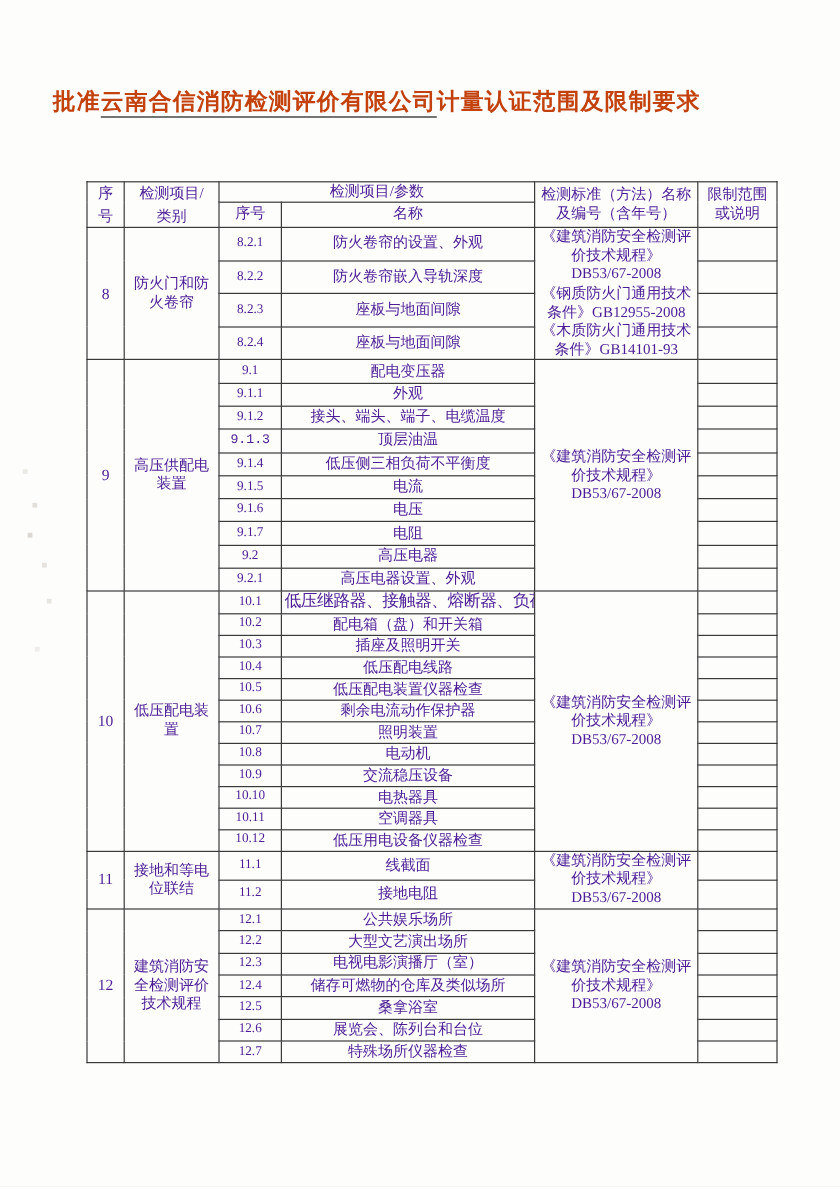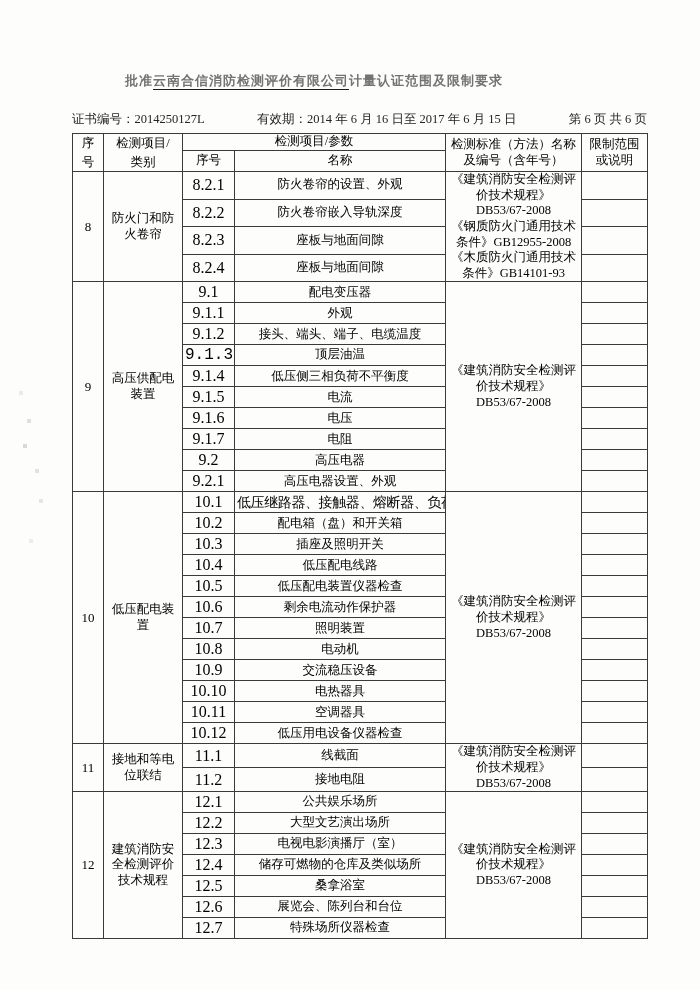--- a/index.html
+++ b/index.html
@@ -12,24 +12,24 @@
     color: #222;
     overflow: hidden;
   }
   
   .doc-title {
     position: absolute;
     top: 72px;
     left: 0;
     width: 628px;
     text-align: center;
-    font-size: 13px;
+    font-size: 19px;
     font-weight: 700;
     letter-spacing: 1px;
-    color: #737373;
+    color: #c2410c;
     white-space: nowrap;
   }
   .doc-title .u {
     border-bottom: 1.5px solid #1c1c1c;
     padding-bottom: 1px;
   }
   
   .meta-line {
     position: absolute;
     top: 111px;
@@ -38,45 +38,45 @@
     display: flex;
     justify-content: space-between;
     align-items: baseline;
     font-size: 12.5px;
     color: #242424;
     white-space: nowrap;
   }
   
   .doc-table {
     position: absolute;
-    top: 133px;
+    top: 151px;
     left: 72px;
     width: 575px;
     border-collapse: collapse;
     table-layout: fixed;
     font-size: 12.5px;
-    color: #000000;
+    color: #4c1d95;
   }
   .doc-table th, .doc-table td {
     border: 1px solid #3a3a3a;
     padding: 0 2px;
     vertical-align: middle;
     text-align: center;
     line-height: 1.25;
     overflow: hidden;
   }
   .doc-table { border: 1.5px solid #262626; }
   .doc-table th { font-weight: 400; }
   .hdr-seq .vstack { display: inline-block; width: 1.15em; line-height: 1.45; }
   .hdr-prod .wrapnarrow { display: inline-block; width: 4.7em; line-height: 1.45; }
   .hdr-std { padding: 0 4px; line-height: 1.55; }
   .hdr-limit { padding: 0 7px; line-height: 1.55; }
   .c-seq { font-size: 13px; }
   .c-cat { padding: 0 8px; line-height: 1.4; }
-  .c-no { font-size: 16px; }
+  .c-no { font-size: 11px; }
   .c-name {
     text-align: left;
     padding-left: 10px;
     white-space: nowrap;
   }
   .c-name.tight { font-size: 14px; letter-spacing: -0.4px; }
   .c-std { line-height: 1.1; padding: 0 3px; }
   .c-std div { white-space: normal; }
   
   .specks {
@@ -95,25 +95,20 @@
 </style>
 </head>
 <body>
 
 <div id="page">
 
   <div class="specks"></div>
 
   <div class="doc-title"><span>批准</span><span class="u">云南合信消防检测评价有限公司</span><span>计量认证范围及限制要求</span></div>
 
-  <div class="meta-line">
-    <span><span>证书编号：</span><span>2014250127L</span></span>
-    <span><span>有效期：</span><span>2014 年 6 月 16 日至 2017 年 6 月 15 日</span></span>
-    <span>第 6 页  共 6 页</span>
-  </div>
 
   <table class="doc-table">
     <colgroup>
       <col style="width:31px">
         <col style="width:79px">
         <col style="width:52px">
       <col style="width:211px">
         <col style="width:136px">
         <col style="width:66px">
     </colgroup>

